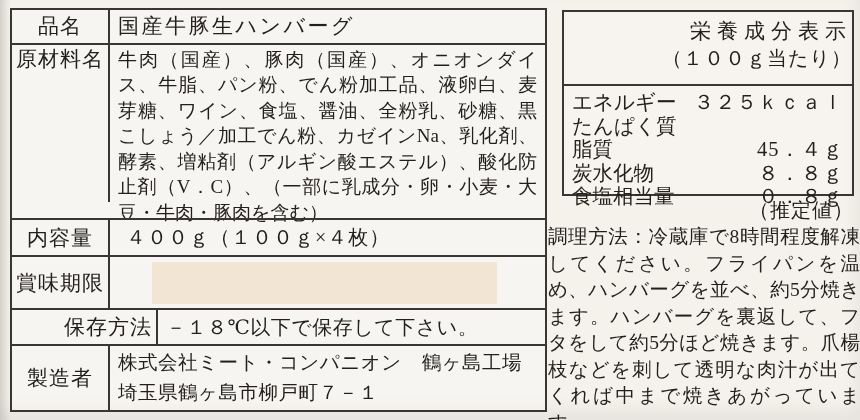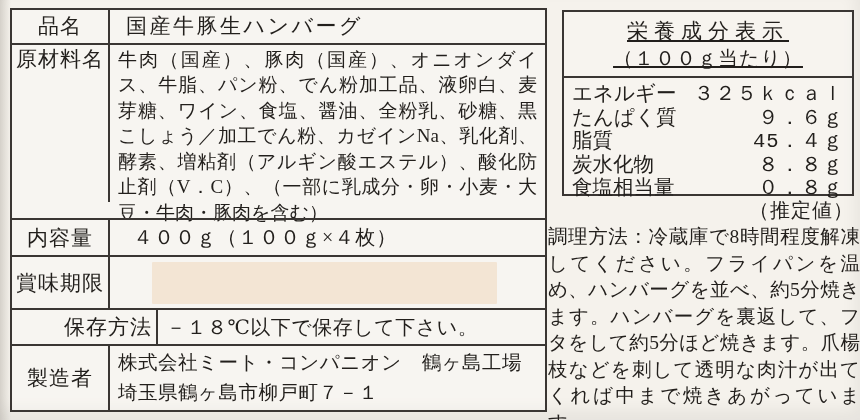--- a/index.html
+++ b/index.html
@@ -31,62 +31,61 @@
   .row{ display:flex; border-top:2px solid var(--border); }
   .row:first-child{ border-top:none; }
   .cell-label{
     width:98px; flex:0 0 98px;
     border-right:2px solid var(--border);
     display:flex; align-items:center; justify-content:center;
     font-size:21px; letter-spacing:1px; white-space:nowrap;
   }
   .cell-value{ flex:1; padding:2px 8px; display:flex; flex-direction:column; justify-content:center; }
 
-  .row-name{ height:34px;gap:8px; }
+  .row-name{ height:34px; }
   .row-name .cell-value{ font-size:21px; letter-spacing:2.5px; }
 
   .row-ingredients{ height:159px; }
   .row-ingredients .cell-label{ align-items:flex-start; padding-top:0; }
   .row-ingredients .cell-value{
     justify-content:flex-start; font-size:19px; line-height:25.5px;
     letter-spacing:0px; padding-top:2px; text-align:justify;
   }
 
   .row-content{ height:39px;margin-top:16px; }
-  .row-content .cell-value{ font-size:20px; letter-spacing:1px; padding-left:23px; }
+  .row-content .cell-value{ font-size:20px; letter-spacing:1px; padding-left:16px; }
 
   .row-bestbefore{ height:55px; }
   .redaction-block{
     width:345px; height:42px; margin-left:34px;
     background:var(--redaction); border-radius:1px;
   }
 
   .row-storage{ height:37px;padding-left:48px; }
   .row-storage .cell-value{ font-size:20px; letter-spacing:0.5px; }
 
   .row-maker{ flex:1; }
   .row-maker .cell-value{ font-size:19.5px; line-height:30px; letter-spacing:0.5px; }
 
   
   .nutrition-box{
     position:absolute; left:562px; top:10px; width:292px; height:186px;
     border:2px solid var(--border);
     background:rgba(255,255,255,0.2);
   }
   .nutri-title{
-    text-align:center; padding-top:5px; padding-bottom:4px;
+    text-align:right; padding-top:5px; padding-bottom:12px;
     border-bottom:2px solid var(--border);
-    text-decoration:underline;
   }
   .nutri-title-line1{ font-size:21px; letter-spacing:6px; }
   .nutri-title-line2{ font-size:20px; letter-spacing:1px; }
   .nutri-rows{ padding:5px 8px 0 8px; }
   .nutri-row{
     display:flex; justify-content:space-between; align-items:flex-start;
-    font-size:20.5px; line-height:23.5px; white-space:nowrap;font-family:Liberation Mono, monospace;
+    font-size:20.5px; line-height:23.5px; white-space:nowrap;
   }
   .nutri-row .nv{ letter-spacing:1px; }
   .nutri-note{
     position:absolute; left:562px; top:197px; width:292px;
     text-align:right; font-size:20px; letter-spacing:1px;font-family:Liberation Serif, serif;
   }
 
   
   .cooking{
     position:absolute; left:548px; top:224px; width:312px; height:188px;
@@ -143,21 +142,20 @@
       <div class="nutri-title-line1">栄養成分表示</div>
       <div class="nutri-title-line2">（１００ｇ当たり）</div>
     </div>
     <div class="nutri-rows">
       <div class="nutri-row">
         <span class="nl">エネルギー</span>
         <span class="nv">３２５ｋｃａｌ</span>
       </div>
       <div class="nutri-row">
         <span class="nl">たんぱく質</span>
-        <span class="nv">９．６ｇ</span>
       </div>
       <div class="nutri-row">
         <span class="nl">脂質</span>
         <span class="nv">45．４ｇ</span>
       </div>
       <div class="nutri-row">
         <span class="nl">炭水化物</span>
         <span class="nv">８．８ｇ</span>
       </div>
       <div class="nutri-row">

